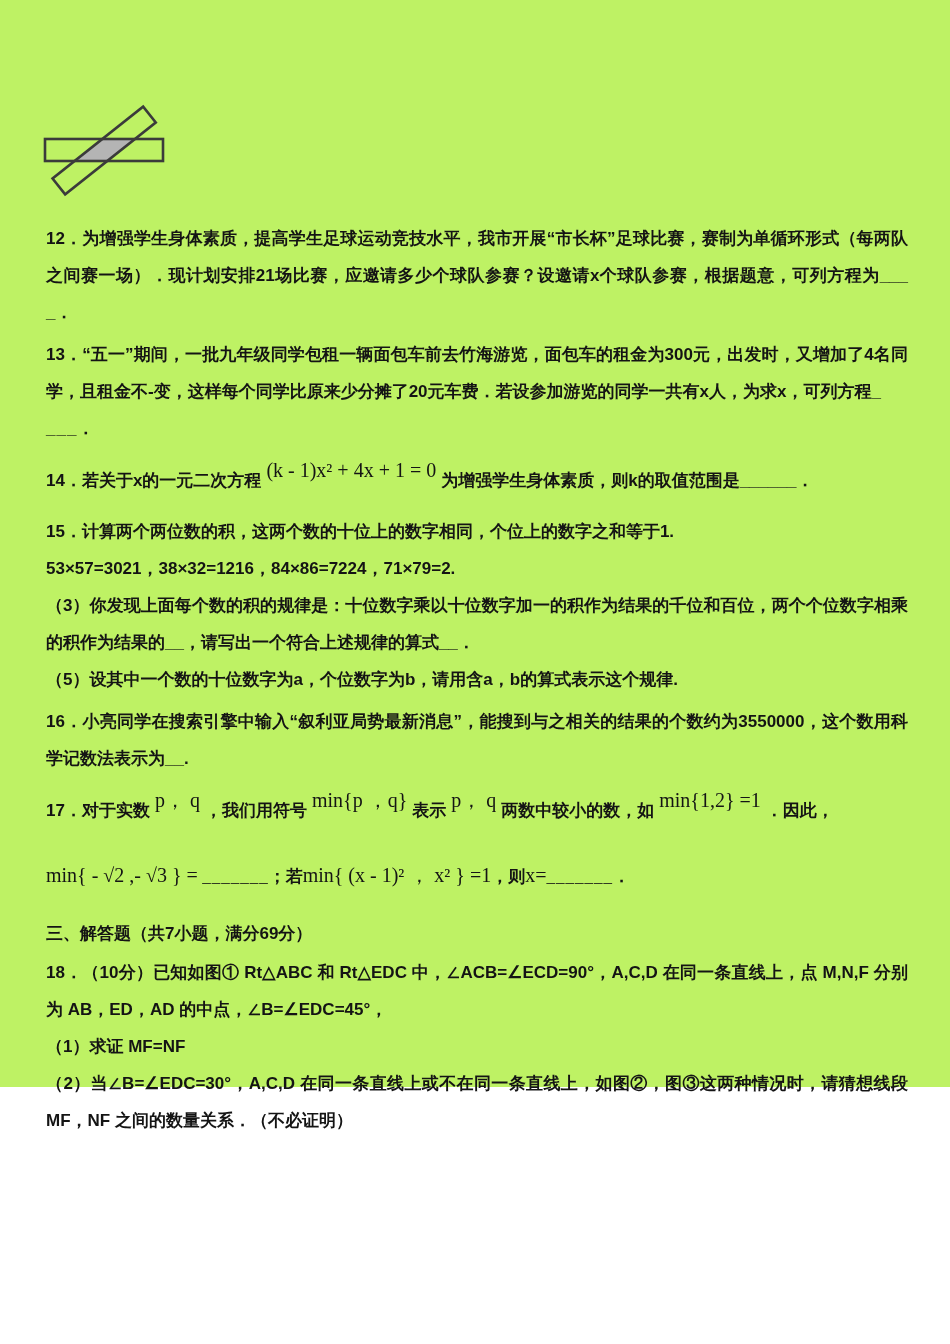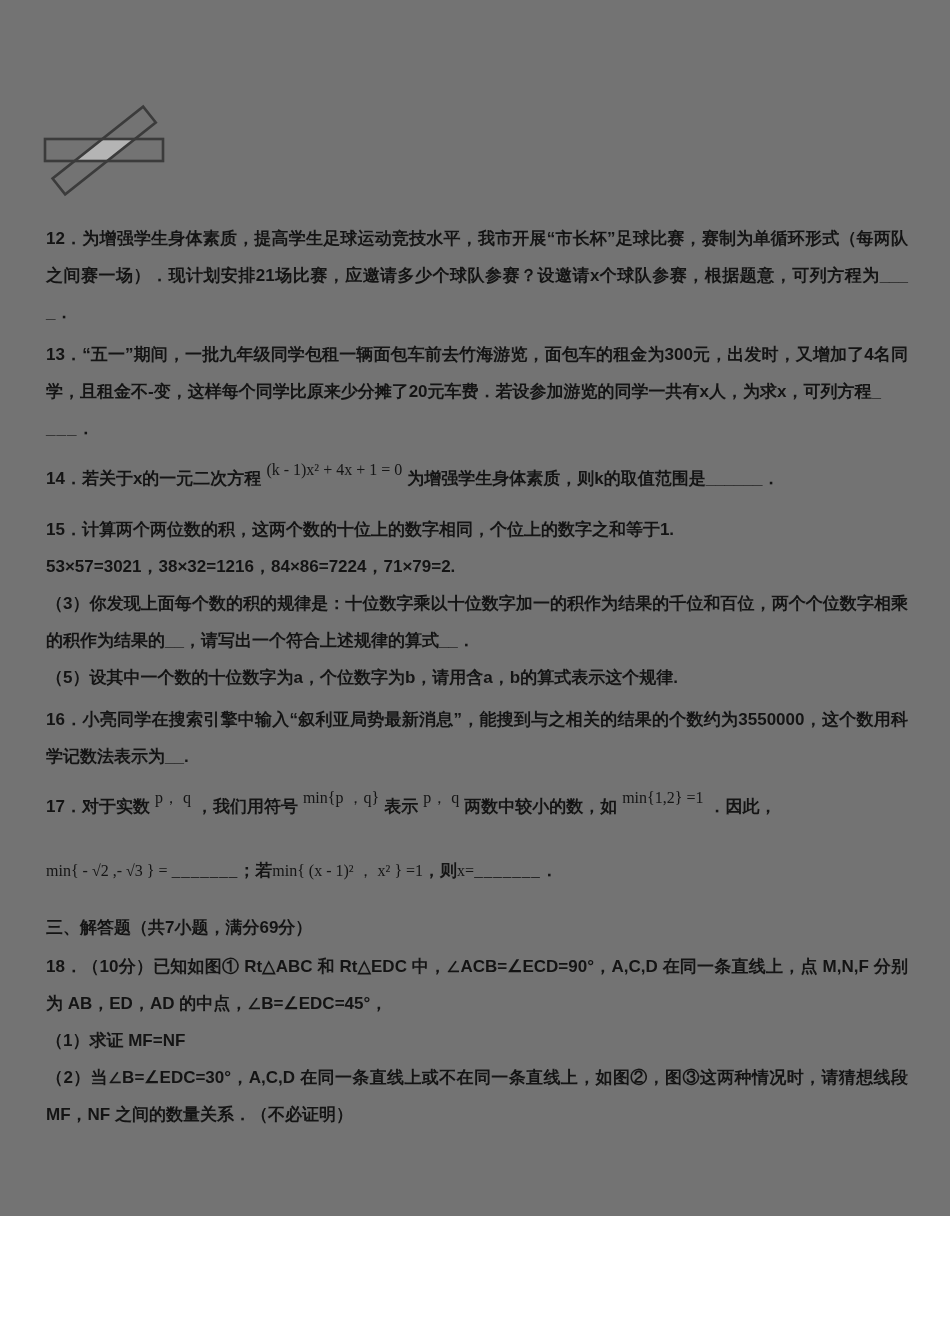--- a/index.html
+++ b/index.html
@@ -3,41 +3,41 @@
 <meta charset="utf-8">
 <style>
   html, body { margin: 0; padding: 0; }
   body {
     width: 950px; height: 1344px;
     background: #ffffff;
     font-family: "Liberation Sans", sans-serif;
     color: #141414;
     overflow: hidden;
   }
-  .page { position: relative; width: 950px; height: 1216px; background: #737373; }
+  .page { position: relative; width: 950px; height: 1087px; background: #bef264; }
 
   
   .figure { position: absolute; left: 40px; top: 78px; width: 132px; height: 132px; }
   .fig-stroke { fill: none; stroke: #3b3b3b; stroke-width: 2.6; }
 
   
   .content { position: absolute; left: 46px; top: 220px; width: 862px; }
   .para {
     font-size: 17px;
     font-weight: bold;
     line-height: 37px;
     text-align: justify;
     margin: 0 0 5px 0;
     word-break: break-all;
   }
   .para.nosp { margin-bottom: 0; }
   .math {
     font-family: "Liberation Serif", serif;
     font-weight: normal;
-    font-size: 16px;
+    font-size: 20px;
     white-space: nowrap;
   }
   .m-it { }
   .m-raised { position: relative; top: -9px; margin: 0 5px; display: inline-block; }
   .q14-line { margin: 10px 0 10px 0; line-height: 44px; }
   .q17-l1 { margin: 8px 0 4px 0; line-height: 48px; }
   .q17-l2 { margin: 14px 0 12px 0; line-height: 52px; font-family: "Liberation Serif", serif; font-weight: normal; }
   .q17-l2 .cn { font-family: "Liberation Sans", sans-serif; font-weight: bold; font-size: 17px; }
   .blank { letter-spacing: 1px; }
   .section-head { margin: 8px 0 2px 0; }

